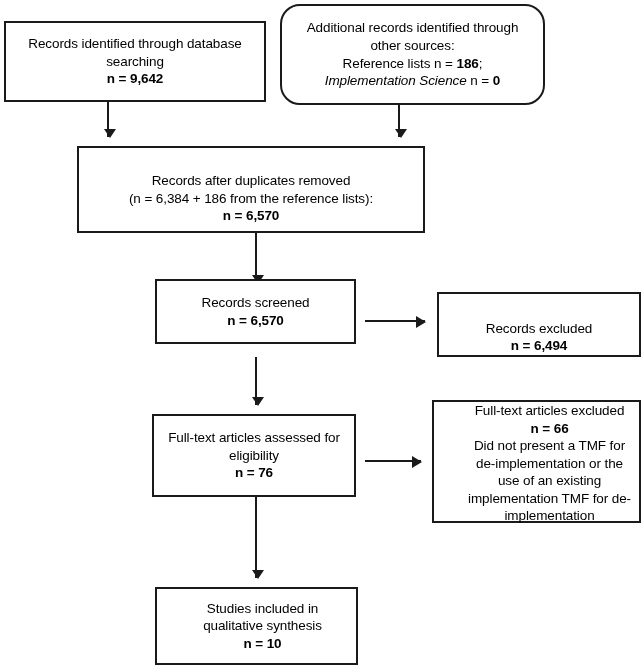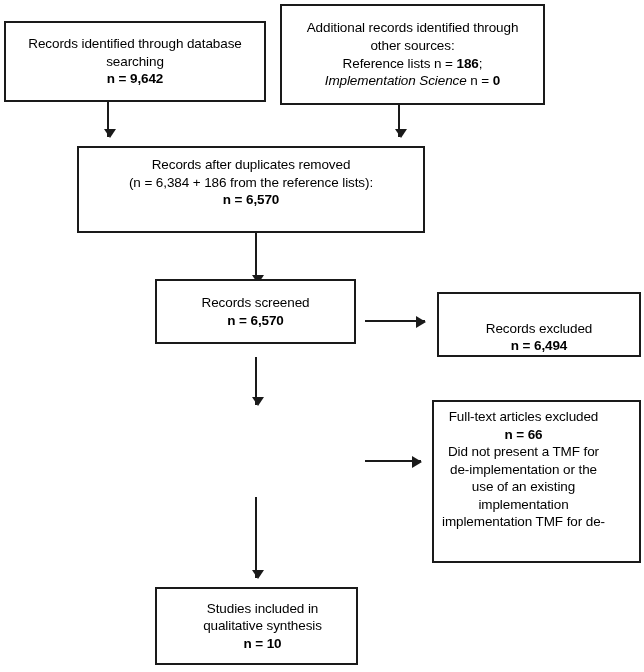--- a/index.html
+++ b/index.html
@@ -65,33 +65,33 @@
     height: 0;
     border-top: 6px solid transparent;
     border-bottom: 6px solid transparent;
     border-left: 10px solid #1a1a1a;
   }
 
   
   #n-identified-db   { left: 4px;   top: 21px;  width: 262px; height: 81px;
                        display: flex; align-items: center; justify-content: center; }
   #n-identified-other{ left: 280px; top: 4px;   width: 265px; height: 101px;
-                       display: flex; align-items: center; justify-content: center; }
+                       display: flex; align-items: center; justify-content: center; border-radius: 20px; }
   #n-duplicates      { left: 77px;  top: 146px; width: 348px; height: 87px;
-                       display: flex; align-items: flex-start; justify-content: center;
-                       padding-top: 8px; }
+                       display: flex; align-items: center; justify-content: center;
+                       padding-top: 18px; }
   #n-screened        { left: 155px; top: 279px; width: 201px; height: 65px;
                        display: flex; align-items: center; justify-content: center; }
   #n-excluded        { left: 437px; top: 292px; width: 204px; height: 65px;
                        display: flex; align-items: flex-end; justify-content: center; }
   #n-fulltext        { left: 152px; top: 414px; width: 204px; height: 83px;
                        display: flex; align-items: center; justify-content: center; }
-  #n-fulltext-excl   { left: 432px; top: 400px; width: 209px; height: 163px;
-                       display: flex; align-items: flex-start; justify-content: flex-start;
-                       padding-top: 6px; }
+  #n-fulltext-excl   { left: 432px; top: 400px; width: 209px; height: 123px;
+                       display: flex; align-items: flex-start; justify-content: flex-end;
+                       }
   #n-included        { left: 155px; top: 587px; width: 203px; height: 78px;
                        display: flex; align-items: center; justify-content: center; padding-left: 12px; }
 
   
   #a-db-to-dup     { left: 107px; top: 102px; height: 35px; }
   #a-other-to-dup  { left: 398px; top: 105px; height: 32px; }
   #a-dup-to-screen { left: 255px; top: 233px; height: 50px; }
   #a-screen-to-ft  { left: 255px; top: 357px; height: 48px; }
   #a-ft-to-incl    { left: 255px; top: 497px; height: 81px; }
   #a-screen-excl   { left: 365px; top: 320px; width: 60px; }
@@ -143,32 +143,39 @@
 
   <div class="node" id="n-excluded">
     <div class="inner">
       <span class="line">Records excluded</span>
       <span class="line"><b><span>n = </span><span>6,494</span></b></span>
     </div>
   </div>
 
   <div class="varrow" id="a-screen-to-ft"></div>
 
+  <div class="node" id="n-fulltext">
+    <div class="inner">
+      <span class="line">Full-text articles assessed for</span>
+      <span class="line">eligibility</span>
+      <span class="line"><b><span>n = </span><span>76</span></b></span>
+    </div>
+  </div>
 
   <div class="harrow" id="a-ft-excl"></div>
 
   <div class="node" id="n-fulltext-excl">
     <div class="inner">
       <span class="line">Full-text articles excluded</span>
       <span class="line"><b><span>n = </span><span>66</span></b></span>
       <span class="line">Did not present a TMF for</span>
       <span class="line">de-implementation or the</span>
       <span class="line">use of an existing</span>
+      <span class="line">implementation TMF for de-</span>
       <span class="line">implementation</span>
-      <span class="line">implementation TMF for de-</span>
     </div>
   </div>
 
   <div class="varrow" id="a-ft-to-incl"></div>
 
   <div class="node" id="n-included">
     <div class="inner">
       <span class="line">Studies included in</span>
       <span class="line">qualitative synthesis</span>
       <span class="line"><b><span>n = </span><span>10</span></b></span>

